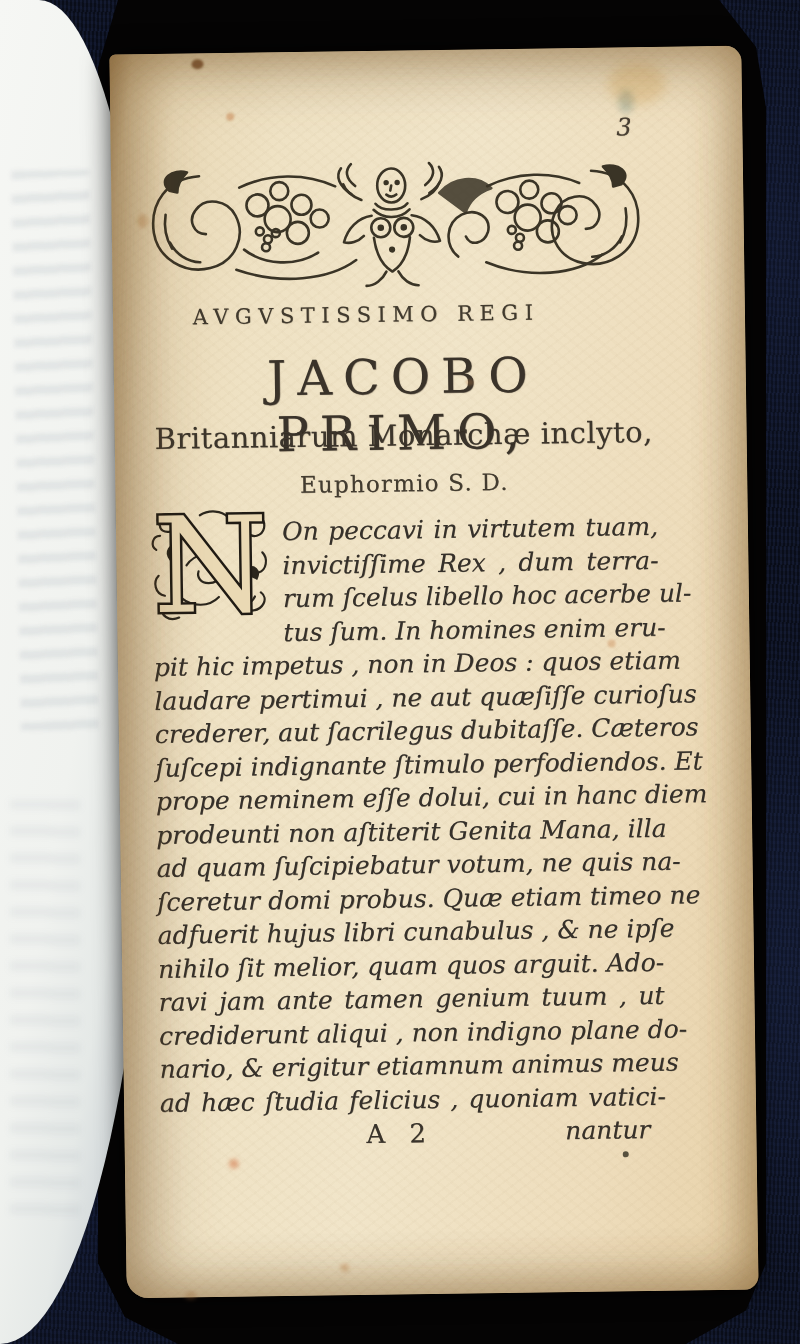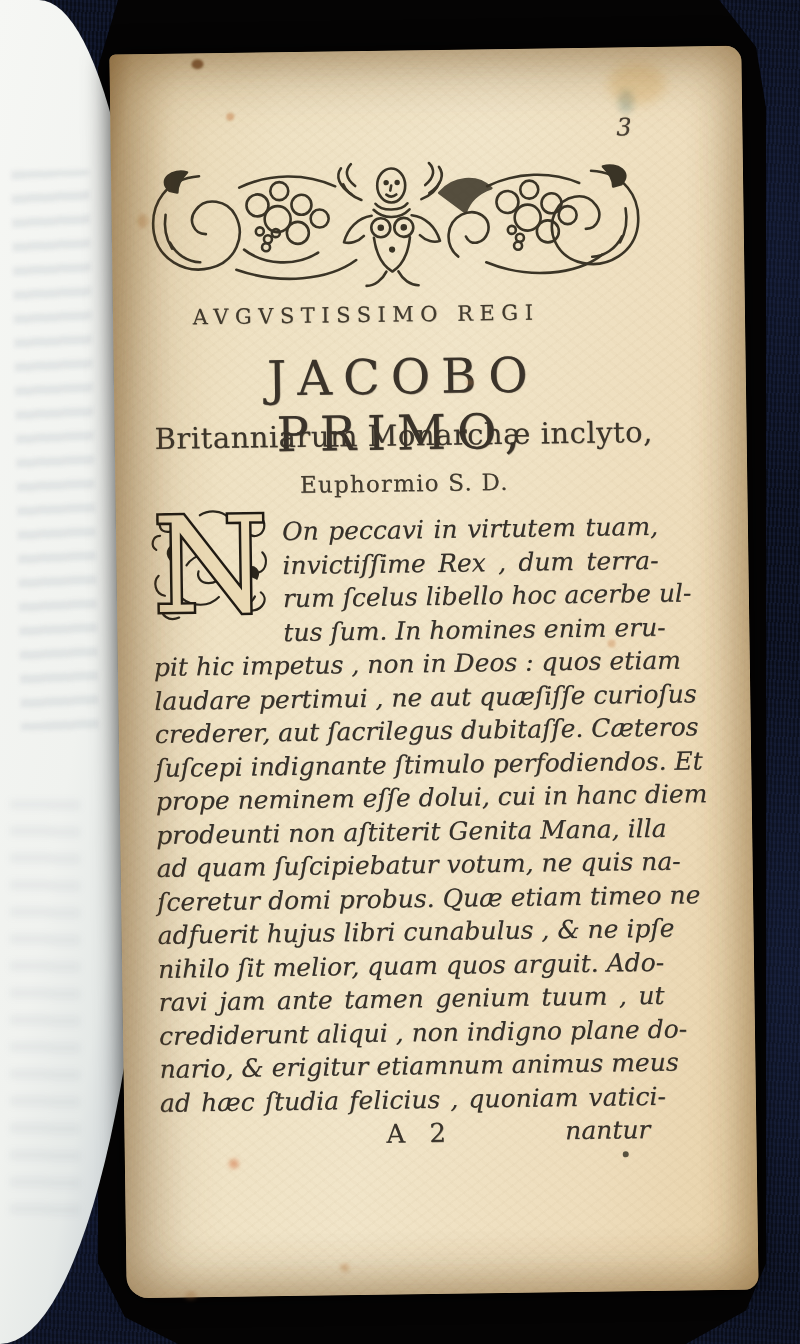--- a/index.html
+++ b/index.html
@@ -94,21 +94,21 @@
     text-shadow:.3px .3px .6px rgba(40,30,20,.45);
   }
   .bline{
     height:33.5px; line-height:33.5px; white-space:nowrap;
     text-align:justify; text-align-last:justify;
   }
   .bline.indent{ padding-left:130px; }
   .sigrow{ position:absolute; left:36px; top:1068px; width:506px; height:34px; }
   .sig{
     position:absolute; left:206px; top:0; font-style:normal; font-size:26px;
-    letter-spacing:8px; color:#39332b; text-shadow:.3px .3px .6px rgba(40,30,20,.5);margin-left:20px;
+    letter-spacing:8px; color:#39332b; text-shadow:.3px .3px .6px rgba(40,30,20,.5);
   }
   .catch{
     position:absolute; right:16px; top:0; font-style:italic; font-size:25px;
     color:#37312a; text-shadow:.3px .3px .6px rgba(40,30,20,.5);
   }
   .spot{ position:absolute; border-radius:50%; pointer-events:none; }
   .texture{
     position:absolute; inset:0; border-radius:inherit; pointer-events:none; opacity:.5;
     background-image:repeating-linear-gradient(41deg, rgba(190,165,120,.07) 0 3px, transparent 3px 9px),
                      repeating-linear-gradient(-37deg, rgba(120,95,55,.05) 0 2px, transparent 2px 8px);

